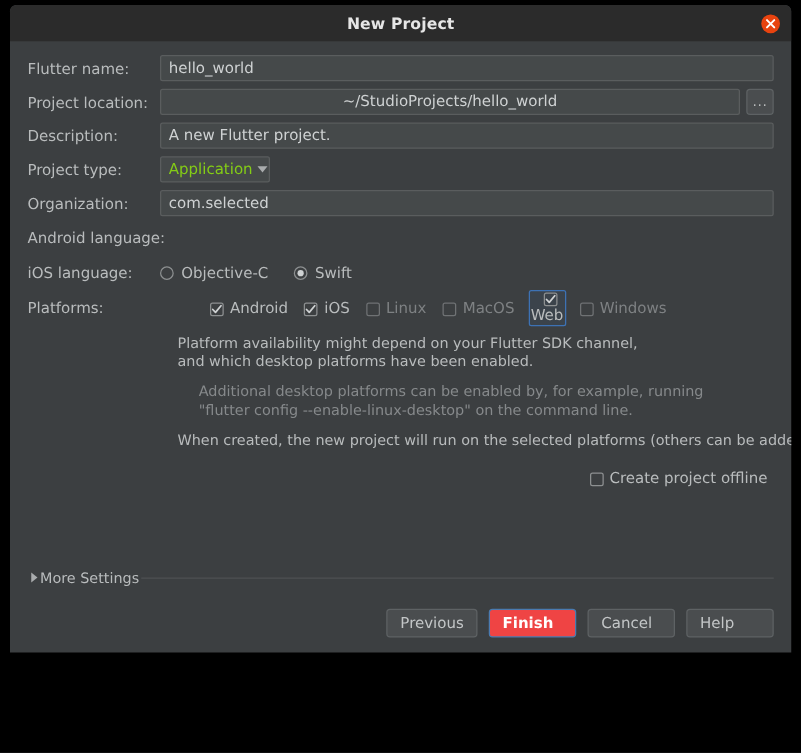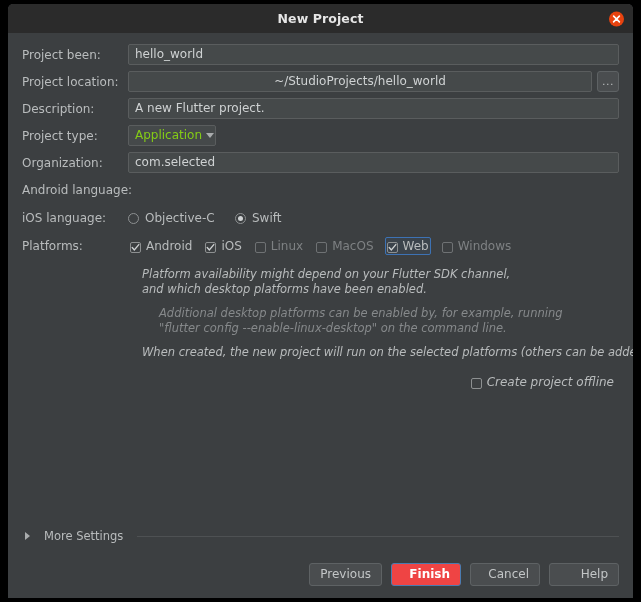--- a/index.html
+++ b/index.html
@@ -12,21 +12,21 @@
     height: 602px;
     overflow: hidden;
     font-family: "DejaVu Sans", sans-serif;
   }
 
   .window {
     position: absolute;
     left: 8px;
     top: 4px;
     width: 625px;
-    height: 594px;
+    height: 518px;
     background: #3c3f41;
     border-radius: 5px 5px 0 0;
     overflow: hidden;
     display: flex;
     flex-direction: column;
   }
 
   
   .titlebar {
     position: relative;
@@ -191,40 +191,41 @@
     cursor: pointer;
     white-space: nowrap;
     position: relative;
     padding: 2px 2px;
     border-radius: 2px;
   }
   .chk-item.focused {
     outline: 1px solid #3d72b4;
     outline-offset: -1px;
     background: rgba(60,110,170,0.10);
+    flex-direction: column;
   }
   .chk {
     width: 11px; height: 11px;
     box-sizing: border-box;
     border: 1px solid #8d9091;
     border-radius: 2px;
     background: transparent;
     margin-right: 5px;
     flex: 0 0 auto;
     display: flex;
     align-items: center;
     justify-content: center;
   }
   .chk svg { display: block; }
   .chk-label { font-size: 12px; color: #b9bcbd; line-height: 14px; }
   .chk-item.dim .chk { border-color: #6f7274; }
   .chk-item.dim .chk-label { color: #7e8183; }
 
   
-  .notes { margin-top: 10px; padding-left: 120px; font-style: italic; }
+  .notes { margin-top: 10px; padding-left: 120px; }
   .note-line {
     font-size: 11.5px;
     color: #b9bcbd;
     line-height: 15px;
     white-space: nowrap;
   }
   .note-line.muted { color: #86898b; }
   .note-block { margin-bottom: 9px; }
   .note-block.indent { padding-left: 17px; }
 
@@ -237,22 +238,23 @@
 
   
   .footer {
     position: absolute;
     left: 0; right: 0; bottom: 0;
     padding: 0 14px 12px 14px;
   }
   .more-settings {
     display: flex;
     align-items: center;
-    gap: 14px;
-    cursor: pointer;
+    gap: 2px;
+    cursor: pointer;
+    margin-bottom: 18px;
   }
   .tri {
     width: 0; height: 0;
     border-top: 4px solid transparent;
     border-bottom: 4px solid transparent;
     border-left: 5px solid #a9acad;
     flex: 0 0 auto;
     margin-left: 3px;
   }
   .more-label {
@@ -274,25 +276,24 @@
   .btn {
     min-width: 70px;
     height: 23px;
     box-sizing: border-box;
     background: #4a4d4f;
     border: 1px solid #5e6264;
     border-radius: 3px;
     color: #c3c6c7;
     font-size: 12px;
     line-height: 21px;
-    text-align: right;
+    text-align: left;
     padding: 0 10px;
     cursor: pointer;
     white-space: nowrap;
-    margin-top: 20px;
   }
   .btn.primary {
     background: #ef4444;
     border-color: #4a7bb0;
     color: #ffffff;
     font-weight: bold;
   }
 </style>
 </head>
 <body>
@@ -306,21 +307,21 @@
         <path d="M1.6 1.6 L7.4 7.4 M7.4 1.6 L1.6 7.4" stroke="#ffffff" stroke-width="1.6" stroke-linecap="round"></path>
       </svg>
     </div>
   </div>
 
   <div class="content">
 
     <div class="form">
 
       <div class="row">
-        <div class="label">Project been:</div>
+        <div class="label">Flutter name:</div>
         <div class="field">hello_world</div>
       </div>
 
       <div class="row">
         <div class="label">Project location:</div>
         <div class="field-with-btn">
           <div class="field">~/StudioProjects/hello_world</div>
           <div class="browse-btn">
             <span class="dots">...</span>
           </div>
@@ -356,21 +357,21 @@
             <span class="radio"></span>
             <span class="opt-label">Objective-C</span>
           </div>
           <div class="opt">
             <span class="radio on"></span>
             <span class="opt-label">Swift</span>
           </div>
         </div>
       </div>
 
-      <div class="row tall" style="margin-bottom:0;">
+      <div class="row tall" style="margin-bottom:0;gap:38px;">
         <div class="label">Platforms:</div>
         <div class="plats">
 
           <div class="chk-item">
             <span class="chk">
               <svg width="9" height="9" viewBox="0 0 9 9">
                   <path d="M1.2 4.6 L3.4 6.9 L7.8 1.6" stroke="#cfd2d3" stroke-width="1.4" fill="none" stroke-linecap="round" stroke-linejoin="round"></path>
                 </svg>
             </span>
             <span class="chk-label">Android</span>

